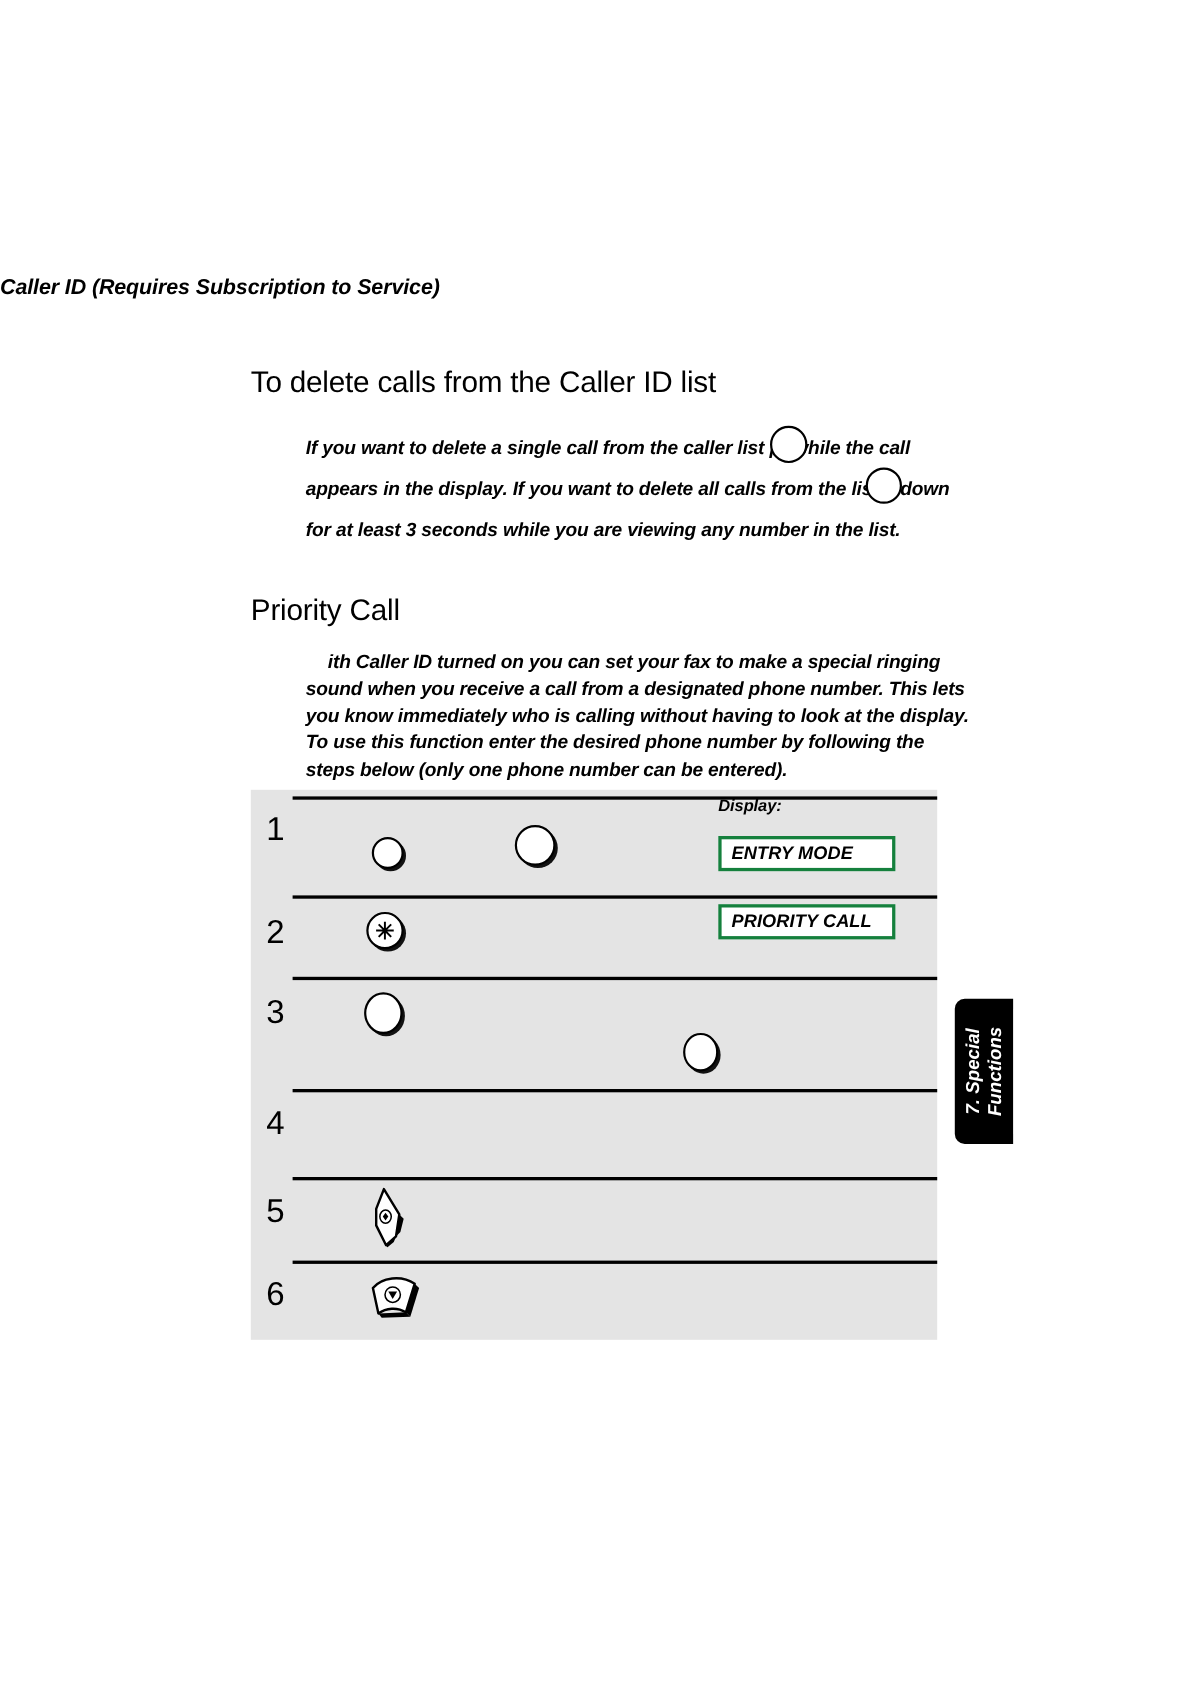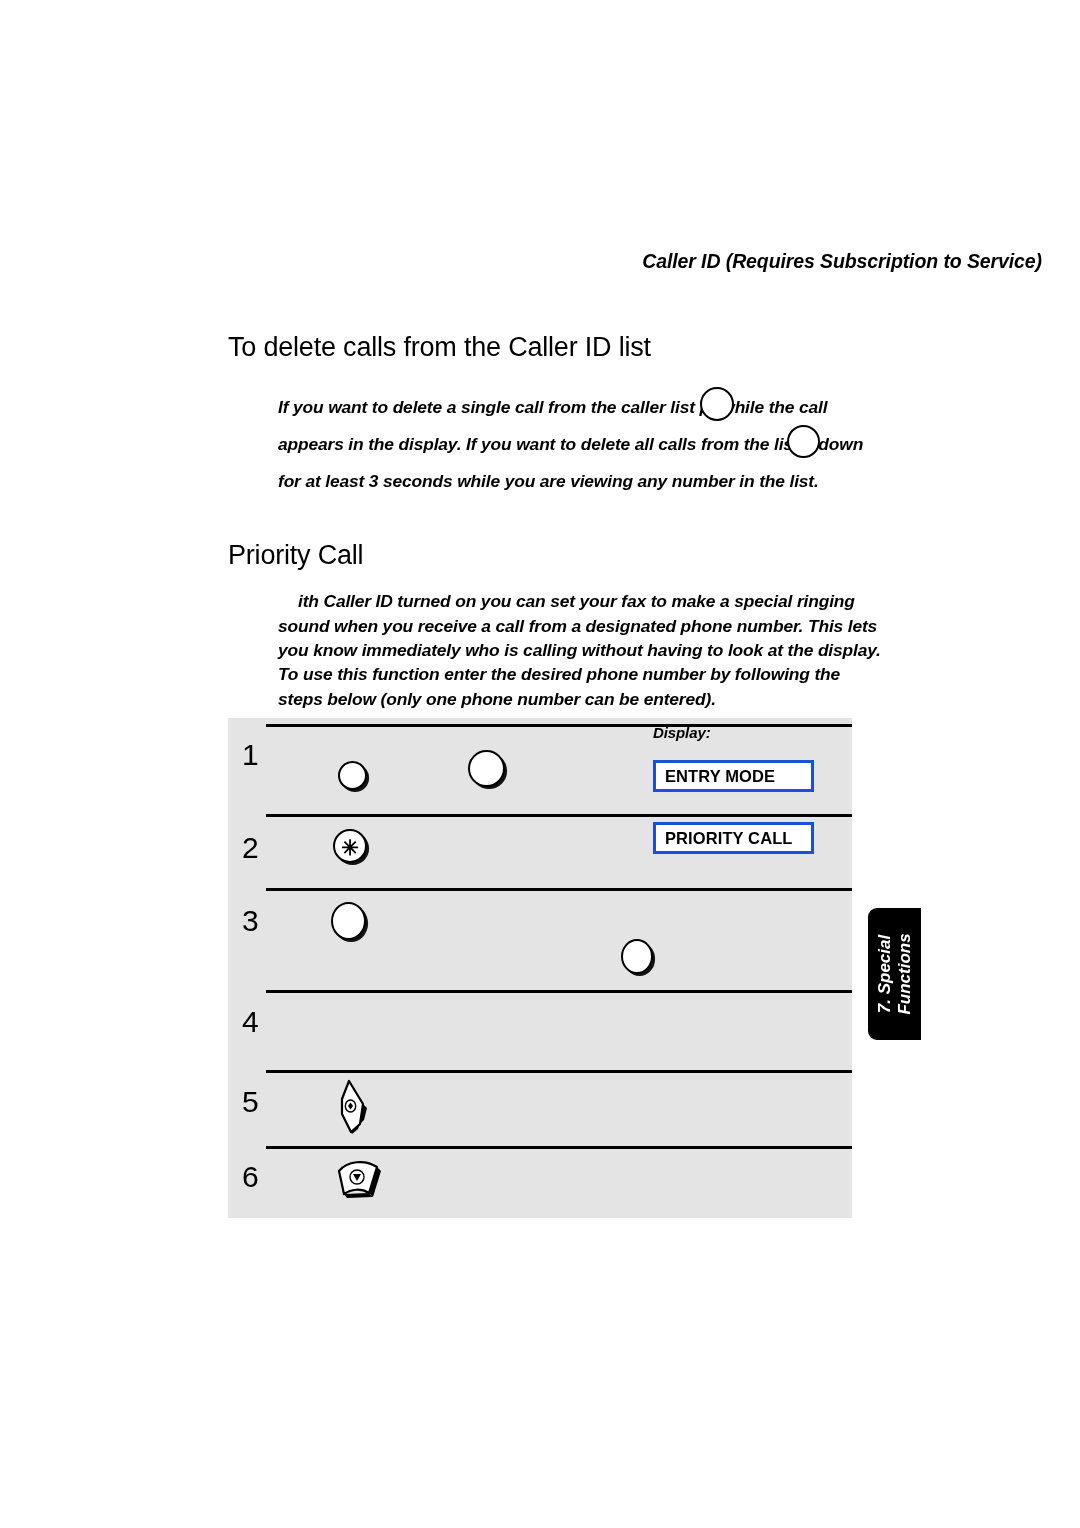--- a/index.html
+++ b/index.html
@@ -21,27 +21,25 @@
     inset: 0;
     background: #ffffff;
   }
 
   
   .running-head {
     position: absolute;
     left: 0;
     right: 38px;
     top: 250px;
-    text-align: right;
     font-size: 19.5px;
     font-weight: bold;
     font-style: italic;
     letter-spacing: -0.1px;
     white-space: nowrap;
-    padding-left: 10px;
   }
 
   
   .section-heading {
     position: absolute;
     left: 228px;
     font-size: 27px;
     font-weight: normal;
     letter-spacing: -0.2px;
     white-space: nowrap;
@@ -138,28 +136,29 @@
   
   .display-label {
     position: absolute;
     font-size: 15px;
     font-weight: bold;
     font-style: italic;
     letter-spacing: -0.1px;
   }
   .lcd {
     position: absolute;
-    border: 3px solid #1d4ed8;
+    border: 3px solid #15803d;
     background: #ffffff;
     box-sizing: border-box;
     display: flex;
     align-items: center;
     padding-left: 9px;
     font-size: 16.5px;
     font-weight: bold;
+    font-style: italic;
     letter-spacing: 0.1px;
     white-space: nowrap;
   }
 
   
   .side-tab {
     position: absolute;
     left: 868px;
     top: 908px;
     width: 53px;

